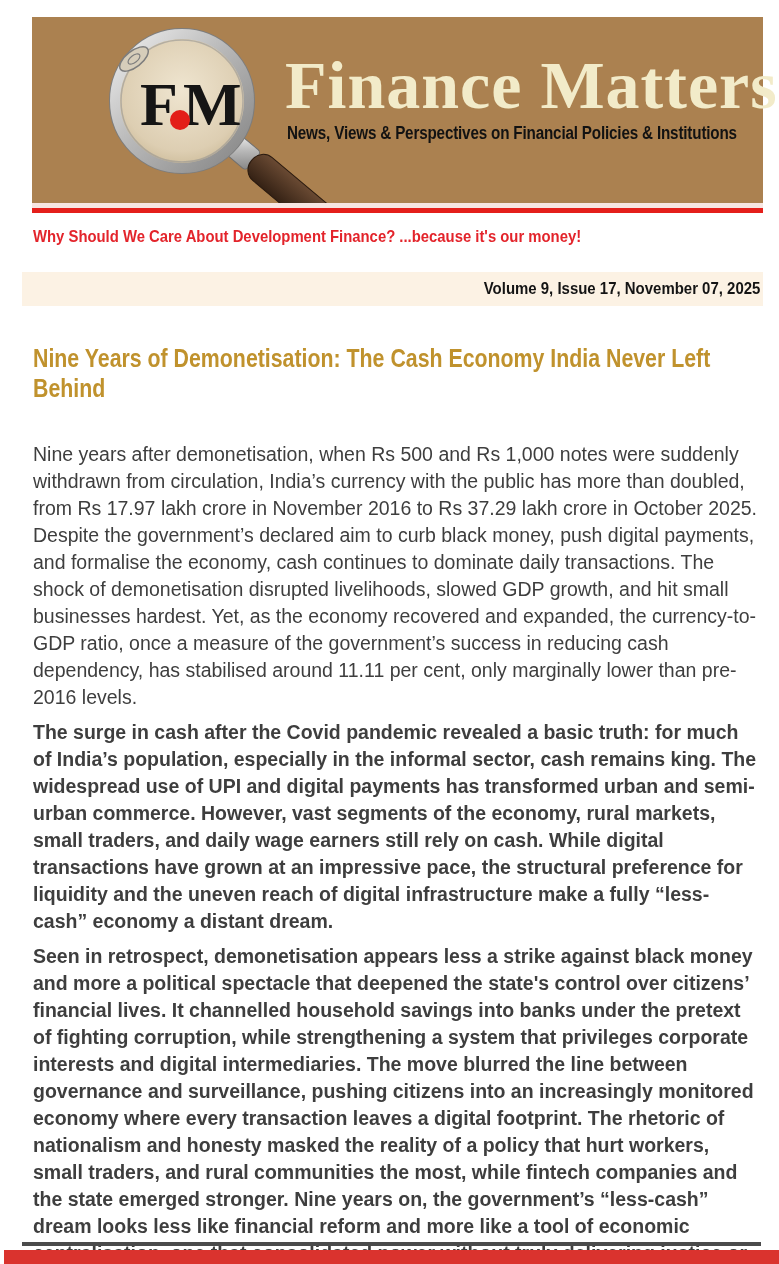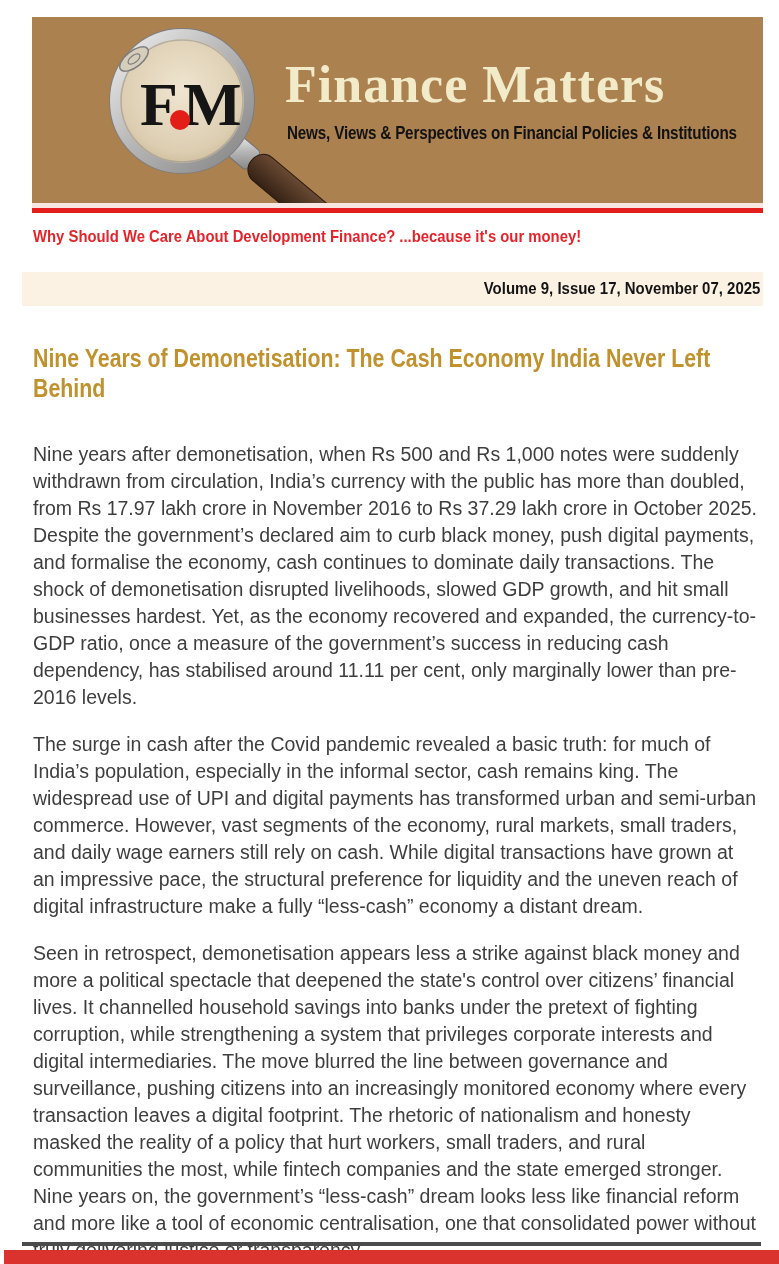--- a/index.html
+++ b/index.html
@@ -20,21 +20,21 @@
     font-family:"Liberation Sans",sans-serif;
   }
   .masthead{
     position:absolute;left:32px;top:17px;width:731px;height:186px;
     background:var(--brand-brown);
   }
   .logo{position:absolute;left:55px;top:4px;width:250px;height:182px;}
   .masthead-title{
     position:absolute;left:253px;top:38px;
     font-family:"Liberation Serif",serif;font-weight:bold;
-    font-size:52px;line-height:60px;color:var(--masthead-cream);
+    font-size:68px;line-height:60px;color:var(--masthead-cream);
     letter-spacing:1px;white-space:nowrap;
   }
   .masthead-subtitle{
     position:absolute;left:255px;top:106px;
     font-size:17.5px;font-weight:bold;color:#121212;
     white-space:nowrap;letter-spacing:-.2px;
     transform:scaleX(.87);transform-origin:left center;
   }
   .rule-light{position:absolute;left:32px;top:203px;width:731px;height:5px;background:#f7e6e2;}
   .rule-red{position:absolute;left:32px;top:208px;width:731px;height:5px;background:var(--accent-red);}
@@ -54,21 +54,21 @@
   }
   .article-title{
     position:absolute;left:33px;top:343px;width:862px;
     font-size:26px;font-weight:bold;line-height:30px;color:var(--gold);
     transform:scaleX(.82);transform-origin:left top;letter-spacing:0;
   }
   .article-body{
     position:absolute;left:33px;top:441px;width:727px;
     font-size:19.5px;line-height:27px;color:var(--body-gray);
   }
-  .article-body p + p{margin-top:20px;}
+  .article-body p + p{margin-top:8px;font-weight:bold;}
   .signature{margin-top:20px;font-size:19.5px;color:var(--body-gray);}
   .footer-rule{position:absolute;left:22px;top:1242px;width:739px;height:4px;background:var(--footer-gray);}
   .footer-red{position:absolute;left:4px;top:1250px;width:775px;height:14px;background:var(--footer-red);}
 </style>
 </head>
 <body>
 
 <div class="masthead">
   <svg class="logo" viewBox="0 0 250 182" xmlns="http://www.w3.org/2000/svg">
     <defs>

